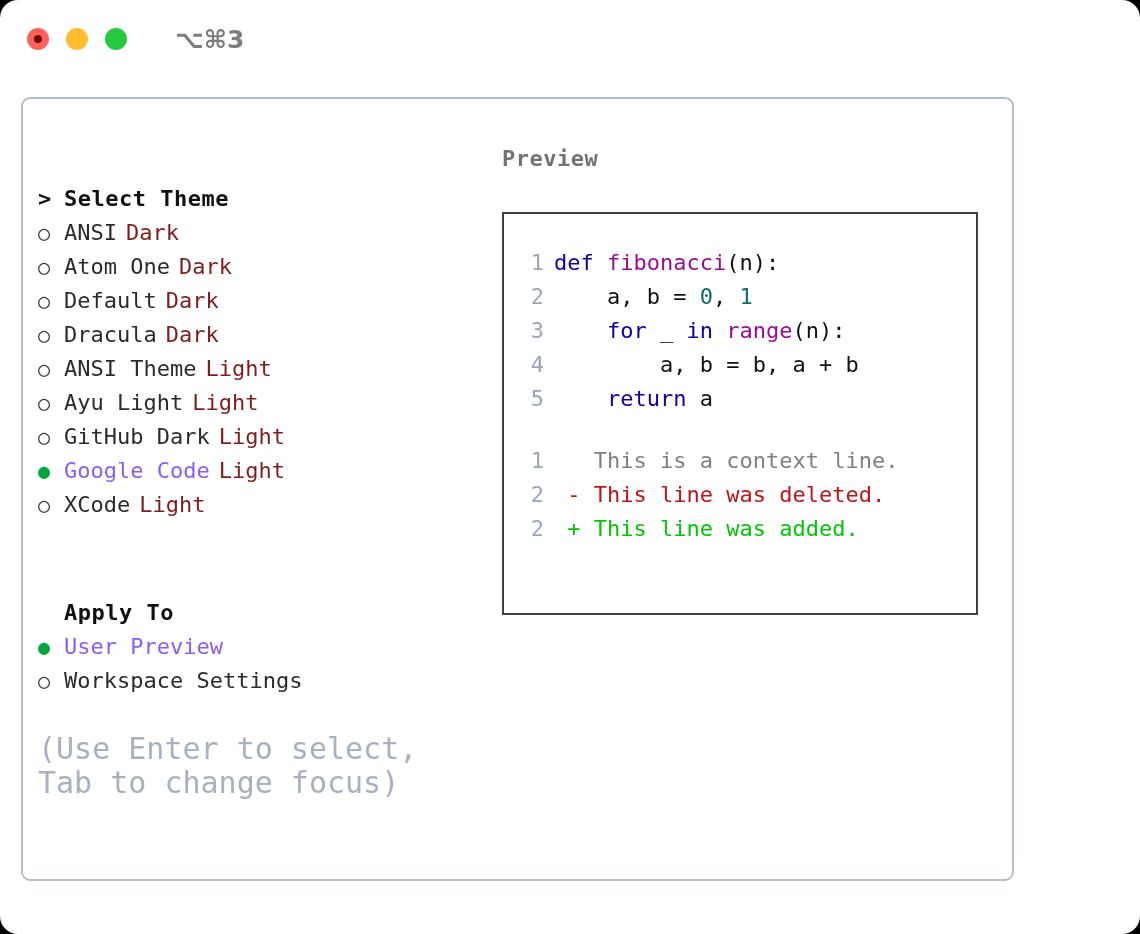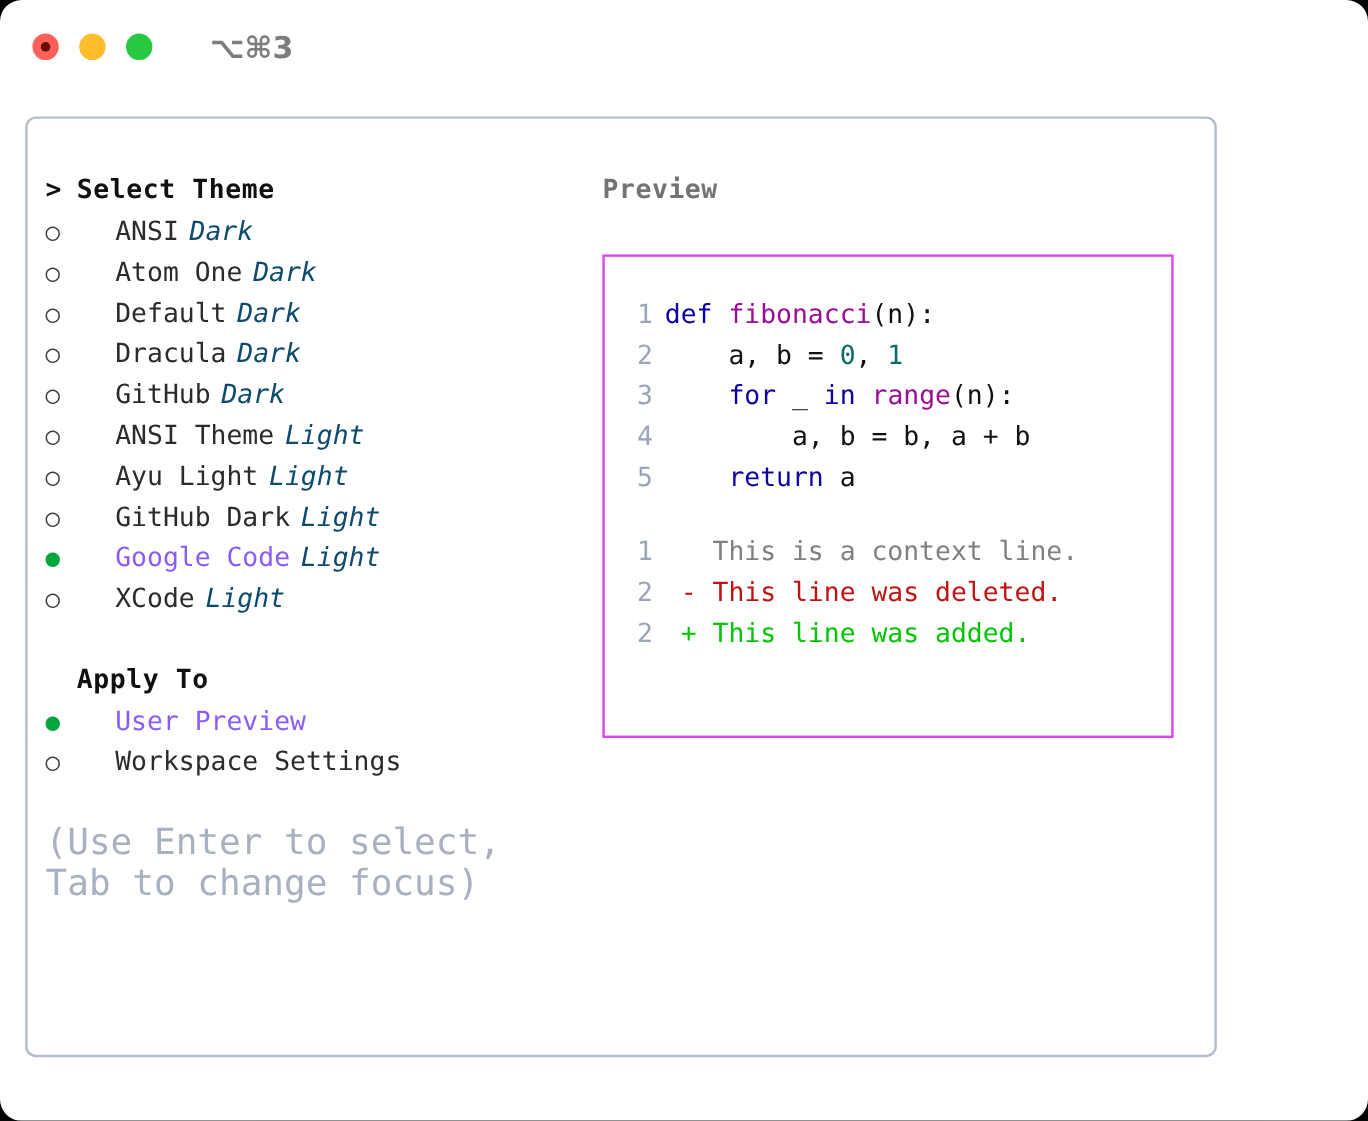--- a/index.html
+++ b/index.html
@@ -98,44 +98,44 @@
     line-height: 34px;
     font-size: 22px;
     white-space: nowrap;
     display: block;
   }
 
   .section-header {
     font-weight: bold;
     color: #101010;
     letter-spacing: 0.5px;
+    margin-top: 40px;
   }
   .prompt {
     display: inline-block;
     width: 26px;
     color: #101010;
     font-weight: bold;
   }
   .prompt.blank { font-weight: normal; }
 
   .bullet {
     display: inline-block;
     width: 26px;
     color: #3c3c3c;
     font-size: 20px;
   }
   .bullet.sel { color: #01a63c; }
 
-  .item-name { color: #2b2b2b; margin-left: 32px; }
+  .item-name { color: #2b2b2b; }
   .item-name.sel { color: #8b5cf6; }
 
   .item-kind {
-    color: #0c4a6e;
+    color: #7f1d1d;
     margin-left: 9px;
-    font-style: italic;
   }
 
   .spacer { height: 34px; }
 
   #hint {
     margin-top: 34px;
     font-size: 30px;
     line-height: 34px;
     color: #a8b1c0;
     width: 400px;
@@ -152,21 +152,21 @@
     font-size: 22px;
     font-weight: bold;
     color: #737373;
     line-height: 34px;
     letter-spacing: 0.5px;
   }
   #preview-box {
     margin-top: 36px;
     width: 476px;
     height: 403px;
-    border: 2px solid #d946ef;
+    border: 2px solid #404040;
     box-sizing: border-box;
     background: #ffffff;
     position: relative;
   }
   #code {
     position: absolute;
     left: 14px;
     top: 32px;
     font-size: 22px;
     line-height: 34px;
@@ -210,21 +210,20 @@
 
         <div class="row section-header">
           <span class="prompt">&gt;</span><span>Select Theme</span>
         </div>
 
         <div id="theme-items">
             <div class="row"><span class="bullet">○</span><span class="item-name">ANSI</span><span class="item-kind">Dark</span></div>
             <div class="row"><span class="bullet">○</span><span class="item-name">Atom One</span><span class="item-kind">Dark</span></div>
             <div class="row"><span class="bullet">○</span><span class="item-name">Default</span><span class="item-kind">Dark</span></div>
             <div class="row"><span class="bullet">○</span><span class="item-name">Dracula</span><span class="item-kind">Dark</span></div>
-            <div class="row"><span class="bullet">○</span><span class="item-name">GitHub</span><span class="item-kind">Dark</span></div>
             <div class="row"><span class="bullet">○</span><span class="item-name">ANSI Theme</span><span class="item-kind">Light</span></div>
             <div class="row"><span class="bullet">○</span><span class="item-name">Ayu Light</span><span class="item-kind">Light</span></div>
             <div class="row"><span class="bullet">○</span><span class="item-name">GitHub Dark</span><span class="item-kind">Light</span></div>
             <div class="row"><span class="bullet sel">●</span><span class="item-name sel">Google Code</span><span class="item-kind">Light</span></div>
             <div class="row"><span class="bullet">○</span><span class="item-name">XCode</span><span class="item-kind">Light</span></div>
           </div>
 
         <div class="spacer"></div>
 
         <div class="row section-header">

